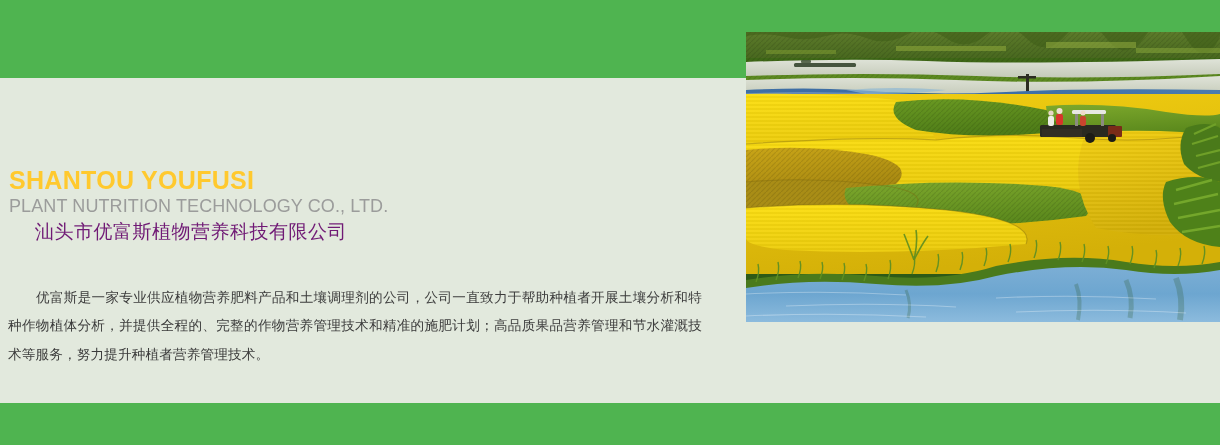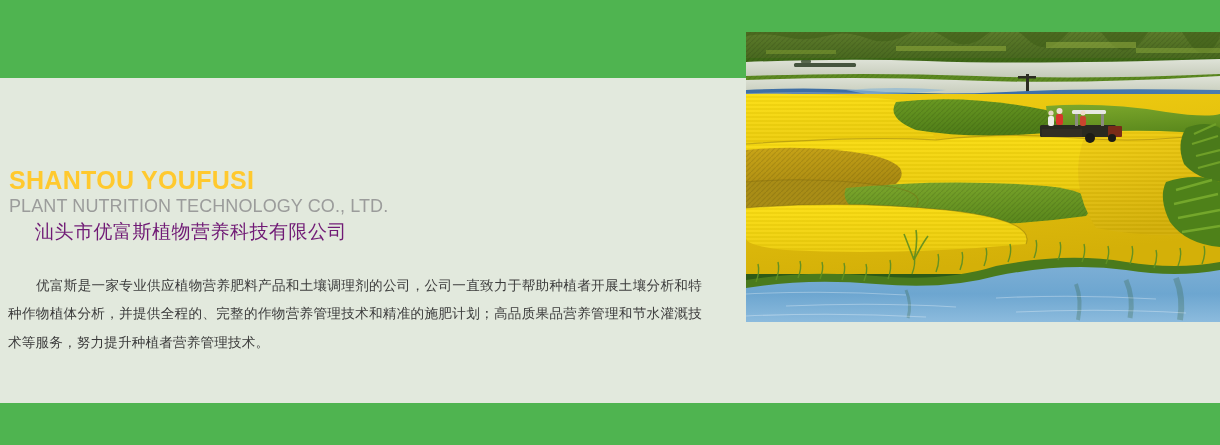--- a/index.html
+++ b/index.html
@@ -70,21 +70,21 @@
     letter-spacing: 0.5px;
     color: #701a75;
     line-height: 1.15;
     white-space: nowrap;
     margin-left: 27px;
   }
 
   .body-copy {
     position: absolute;
     left: 8px;
-    top: 180px;
+    top: 192px;
     width: 694px;
     font-size: 13.6px;
     line-height: 28.5px;
     color: #3b3b3b;
     text-align: justify;
     text-indent: 28px;
     letter-spacing: 0.15px;
   }
 
   

